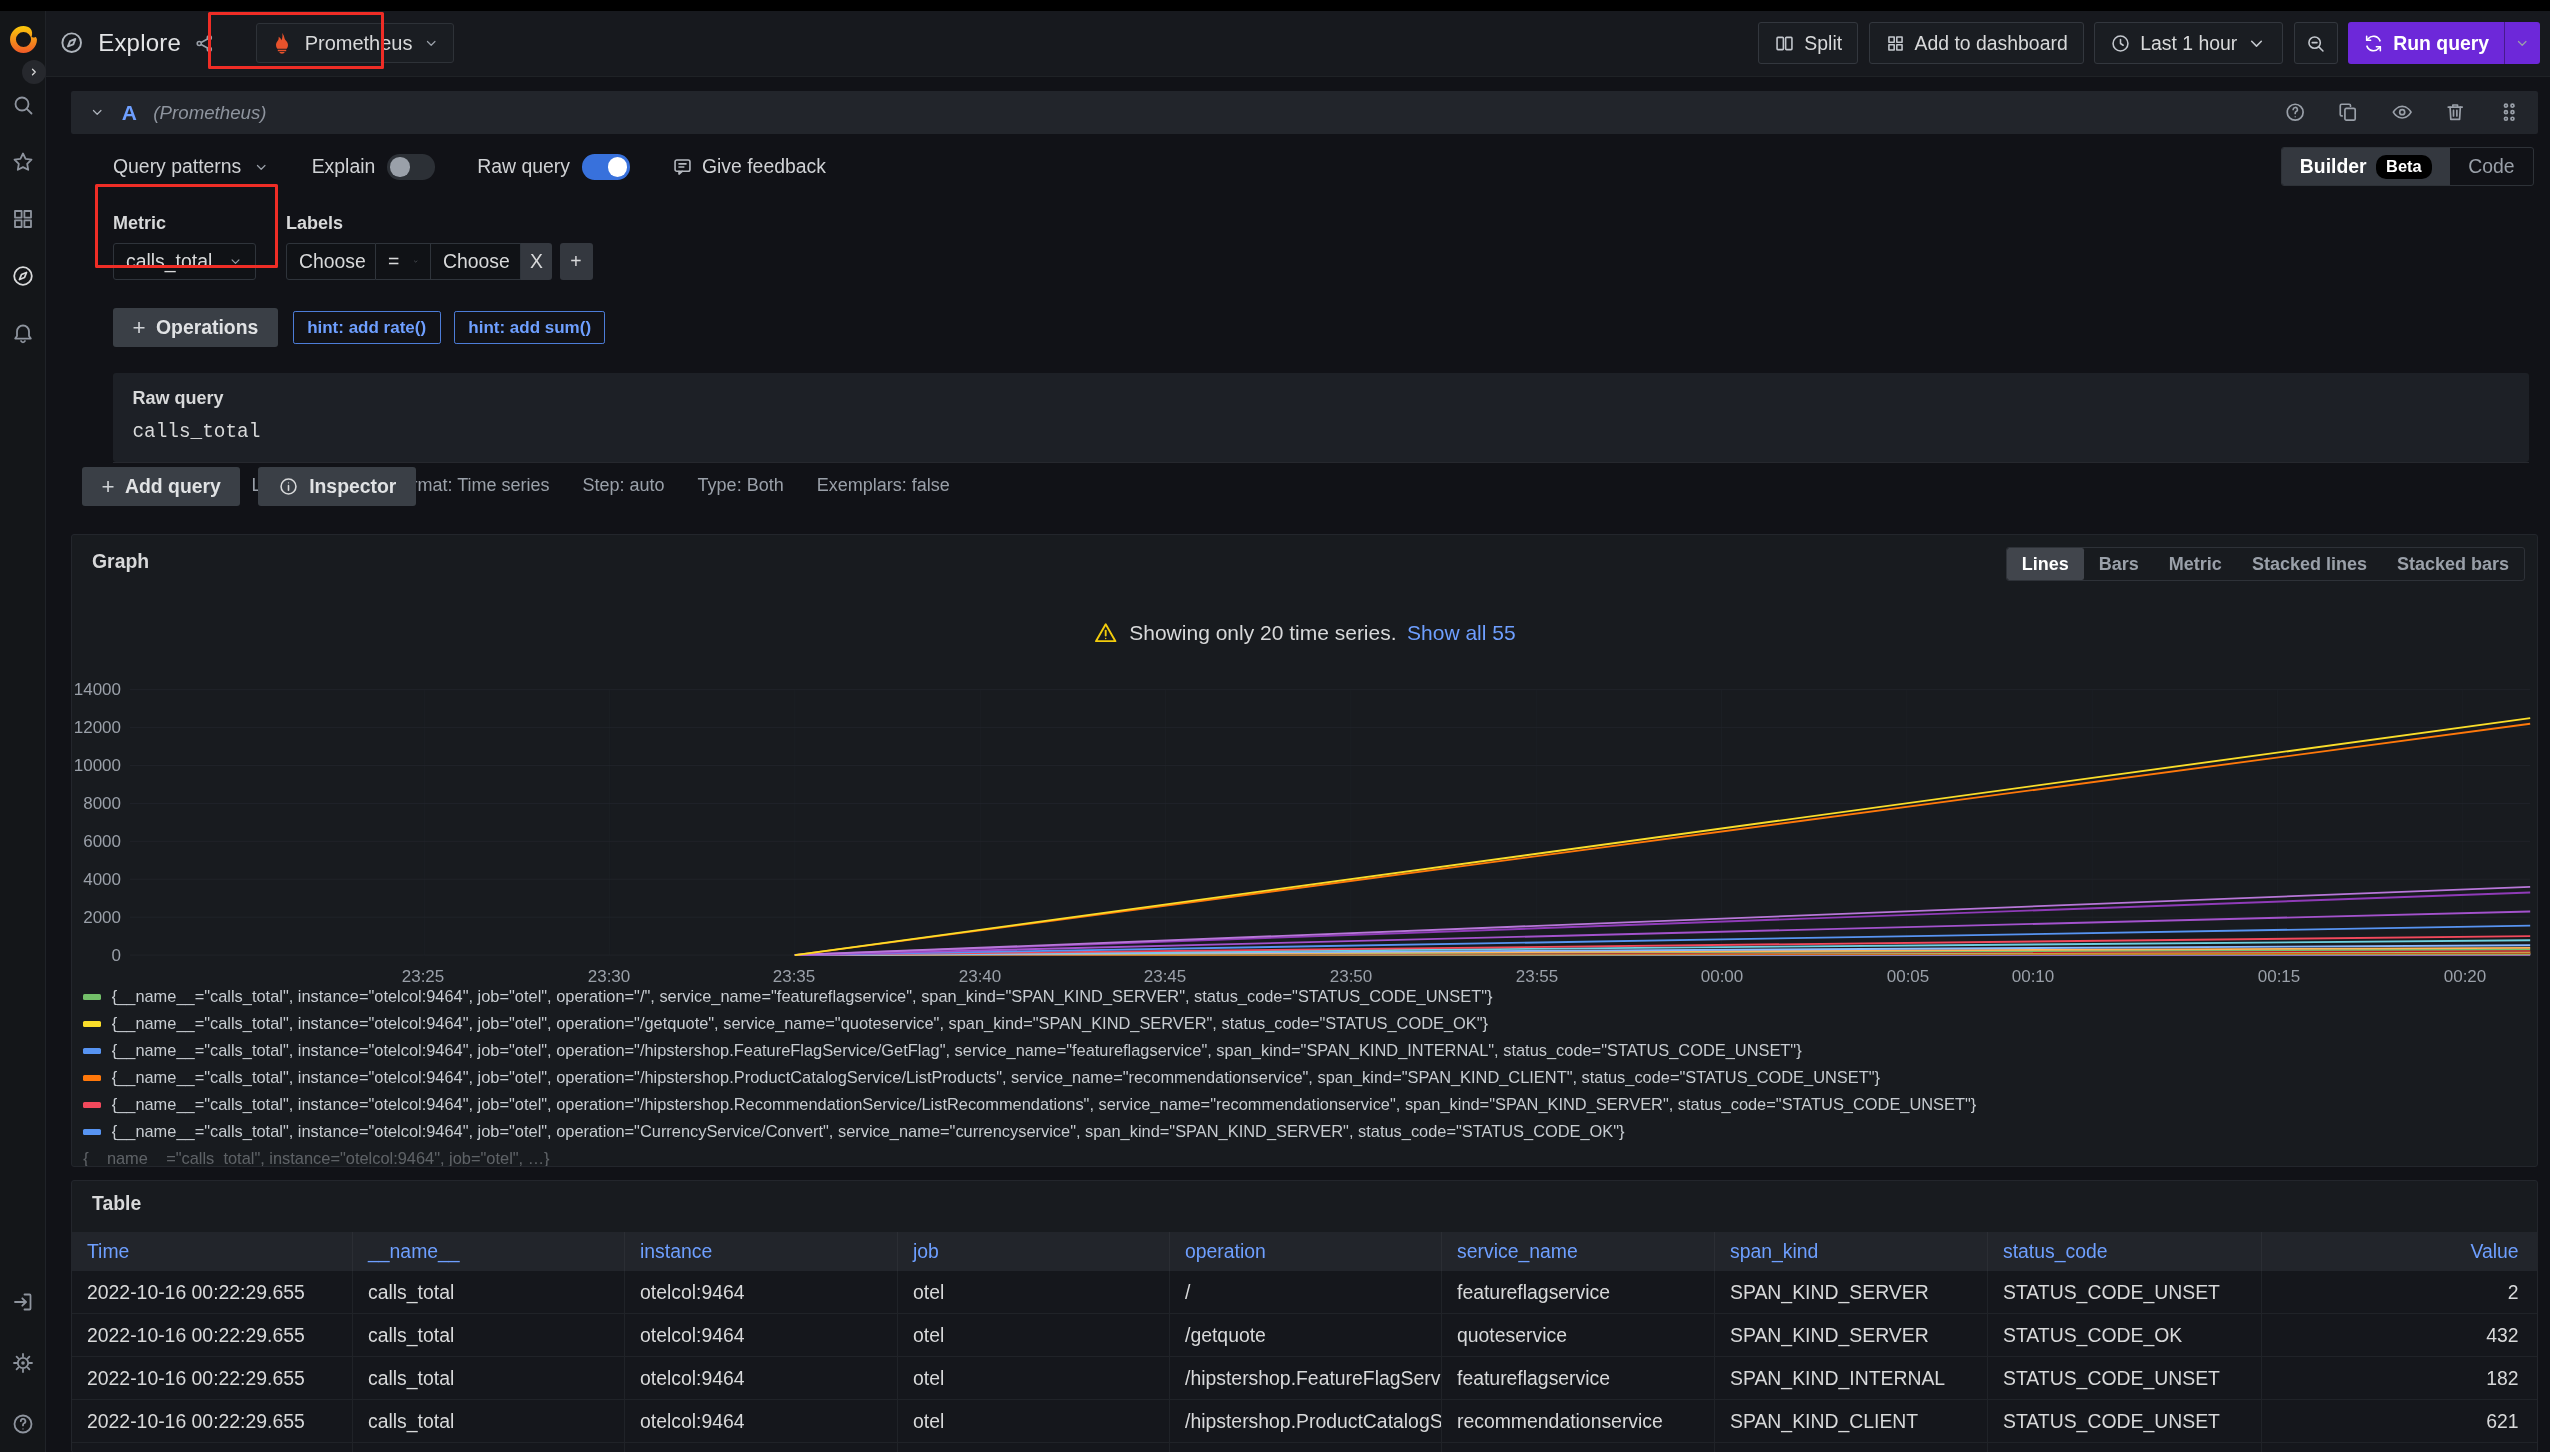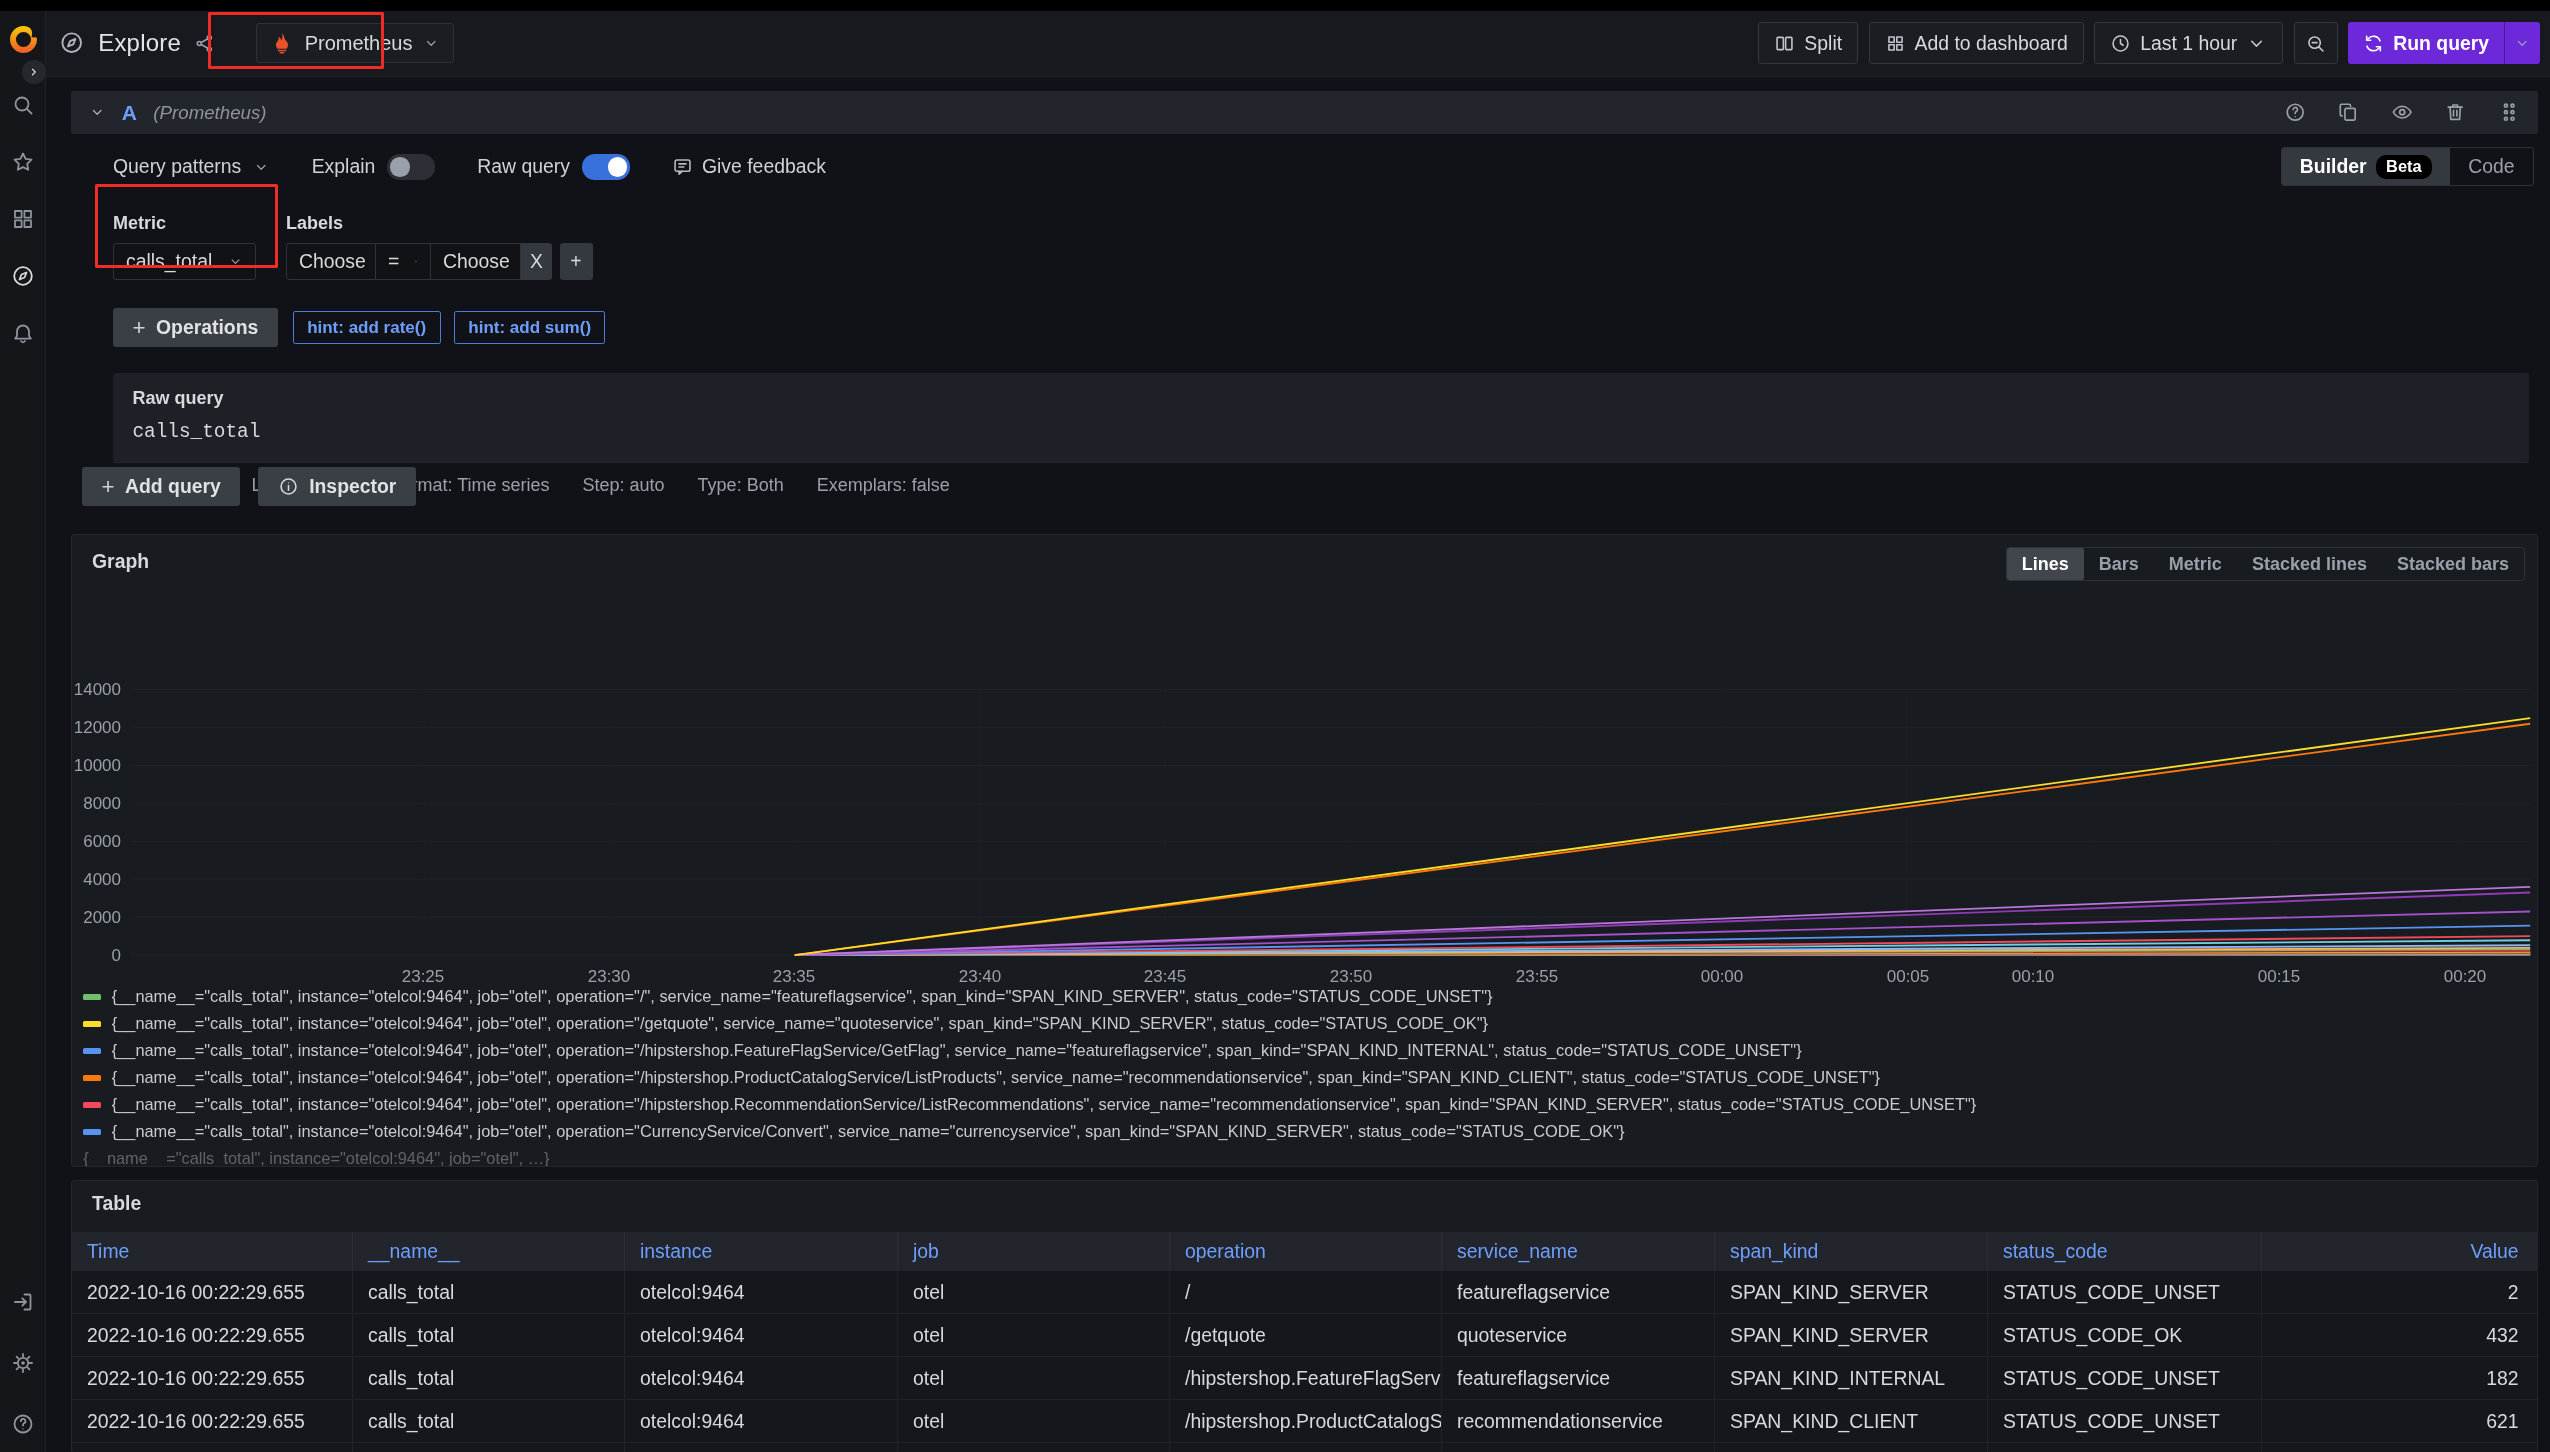--- a/index.html
+++ b/index.html
@@ -419,20 +419,29 @@
 
   <section class="panel graph-panel">
     <div class="panel-title">Graph</div>
     <div class="mode-group" id="mode-group">
         <button class="mode-btn active">Lines</button>
         <button class="mode-btn">Bars</button>
         <button class="mode-btn">Metric</button>
         <button class="mode-btn">Stacked lines</button>
         <button class="mode-btn">Stacked bars</button>
       </div>
+    <div class="warn-row">
+      <svg class="ic" viewBox="0 0 24 24" style="color:#f2cc0c">
+          <path d="M12 4 2.8 20h18.4z"></path>
+          <path d="M12 10v4.6"></path>
+          <circle cx="12" cy="17.4" r=".7" fill="currentColor" stroke="none"></circle>
+        </svg>
+      <span>Showing only 20 time series.</span>
+      <span class="warn-link">Show all 55</span>
+    </div>
     <div id="y-axis">
         <div class="y-label" style="left: 0px; top: 410px;">0</div>
         <div class="y-label" style="left: 0px; top: 372px;">2000</div>
         <div class="y-label" style="left: 0px; top: 334px;">4000</div>
         <div class="y-label" style="left: 0px; top: 296px;">6000</div>
         <div class="y-label" style="left: 0px; top: 258px;">8000</div>
         <div class="y-label" style="left: 0px; top: 220px;">10000</div>
         <div class="y-label" style="left: 0px; top: 182px;">12000</div>
         <div class="y-label" style="left: 0px; top: 144px;">14000</div>
       </div>

